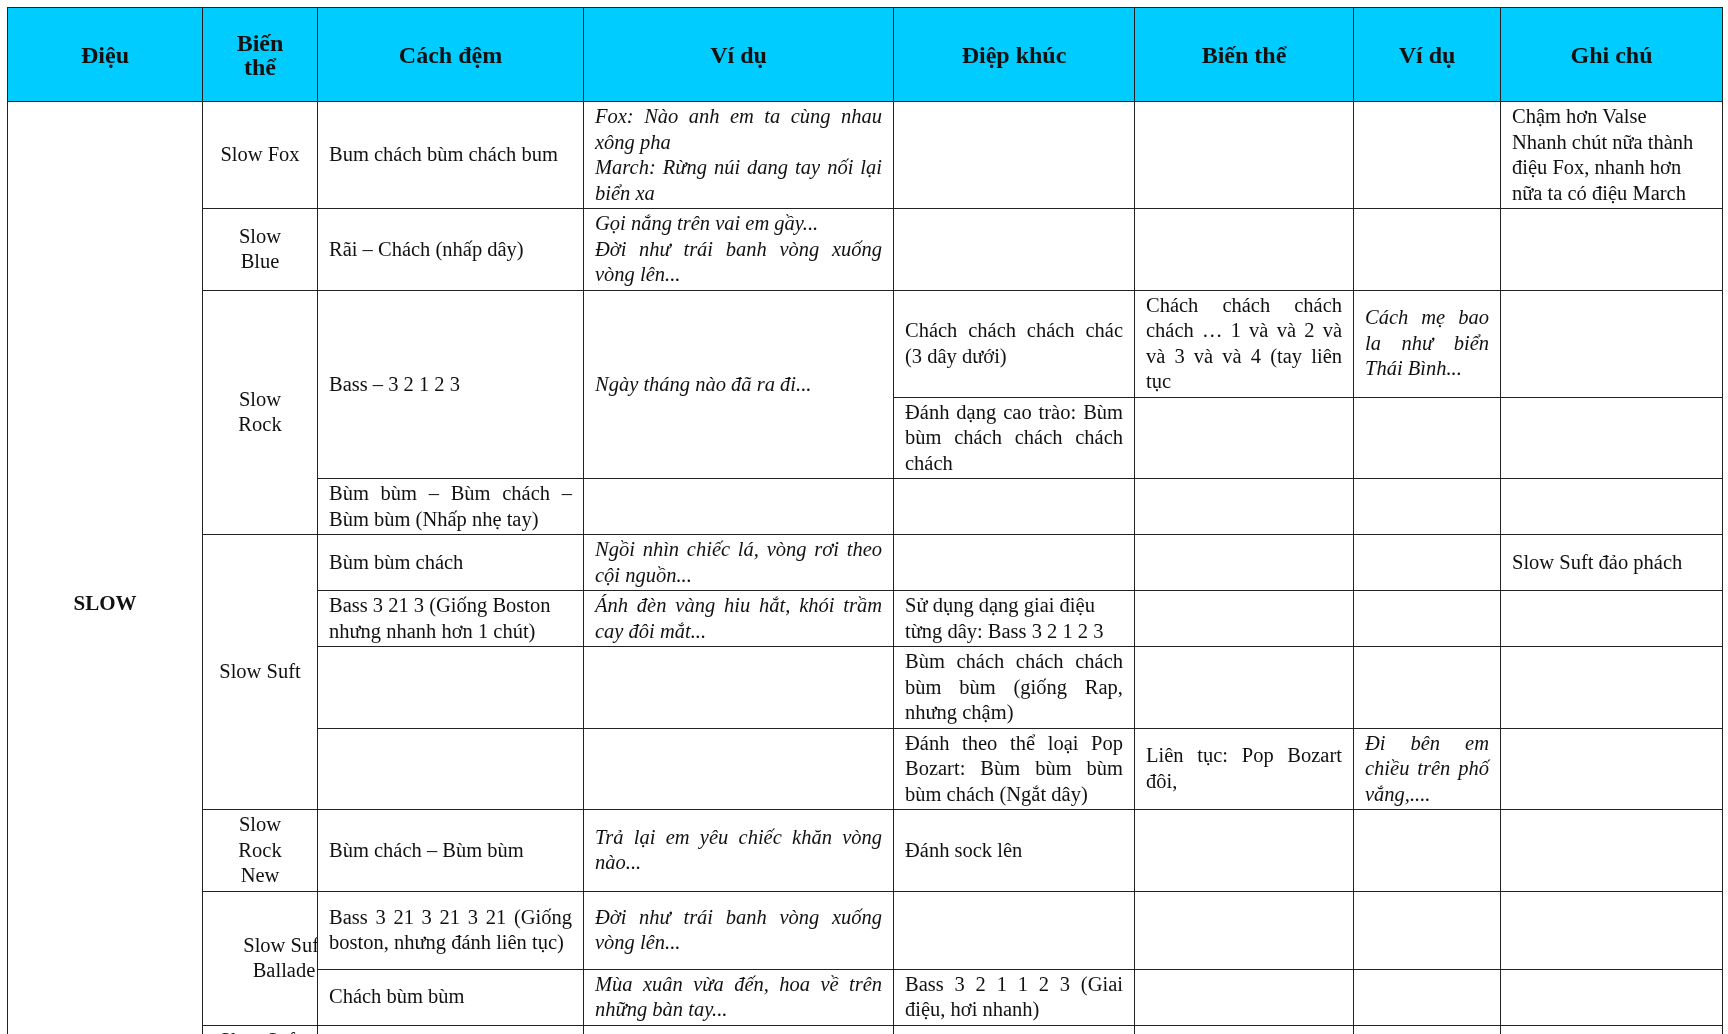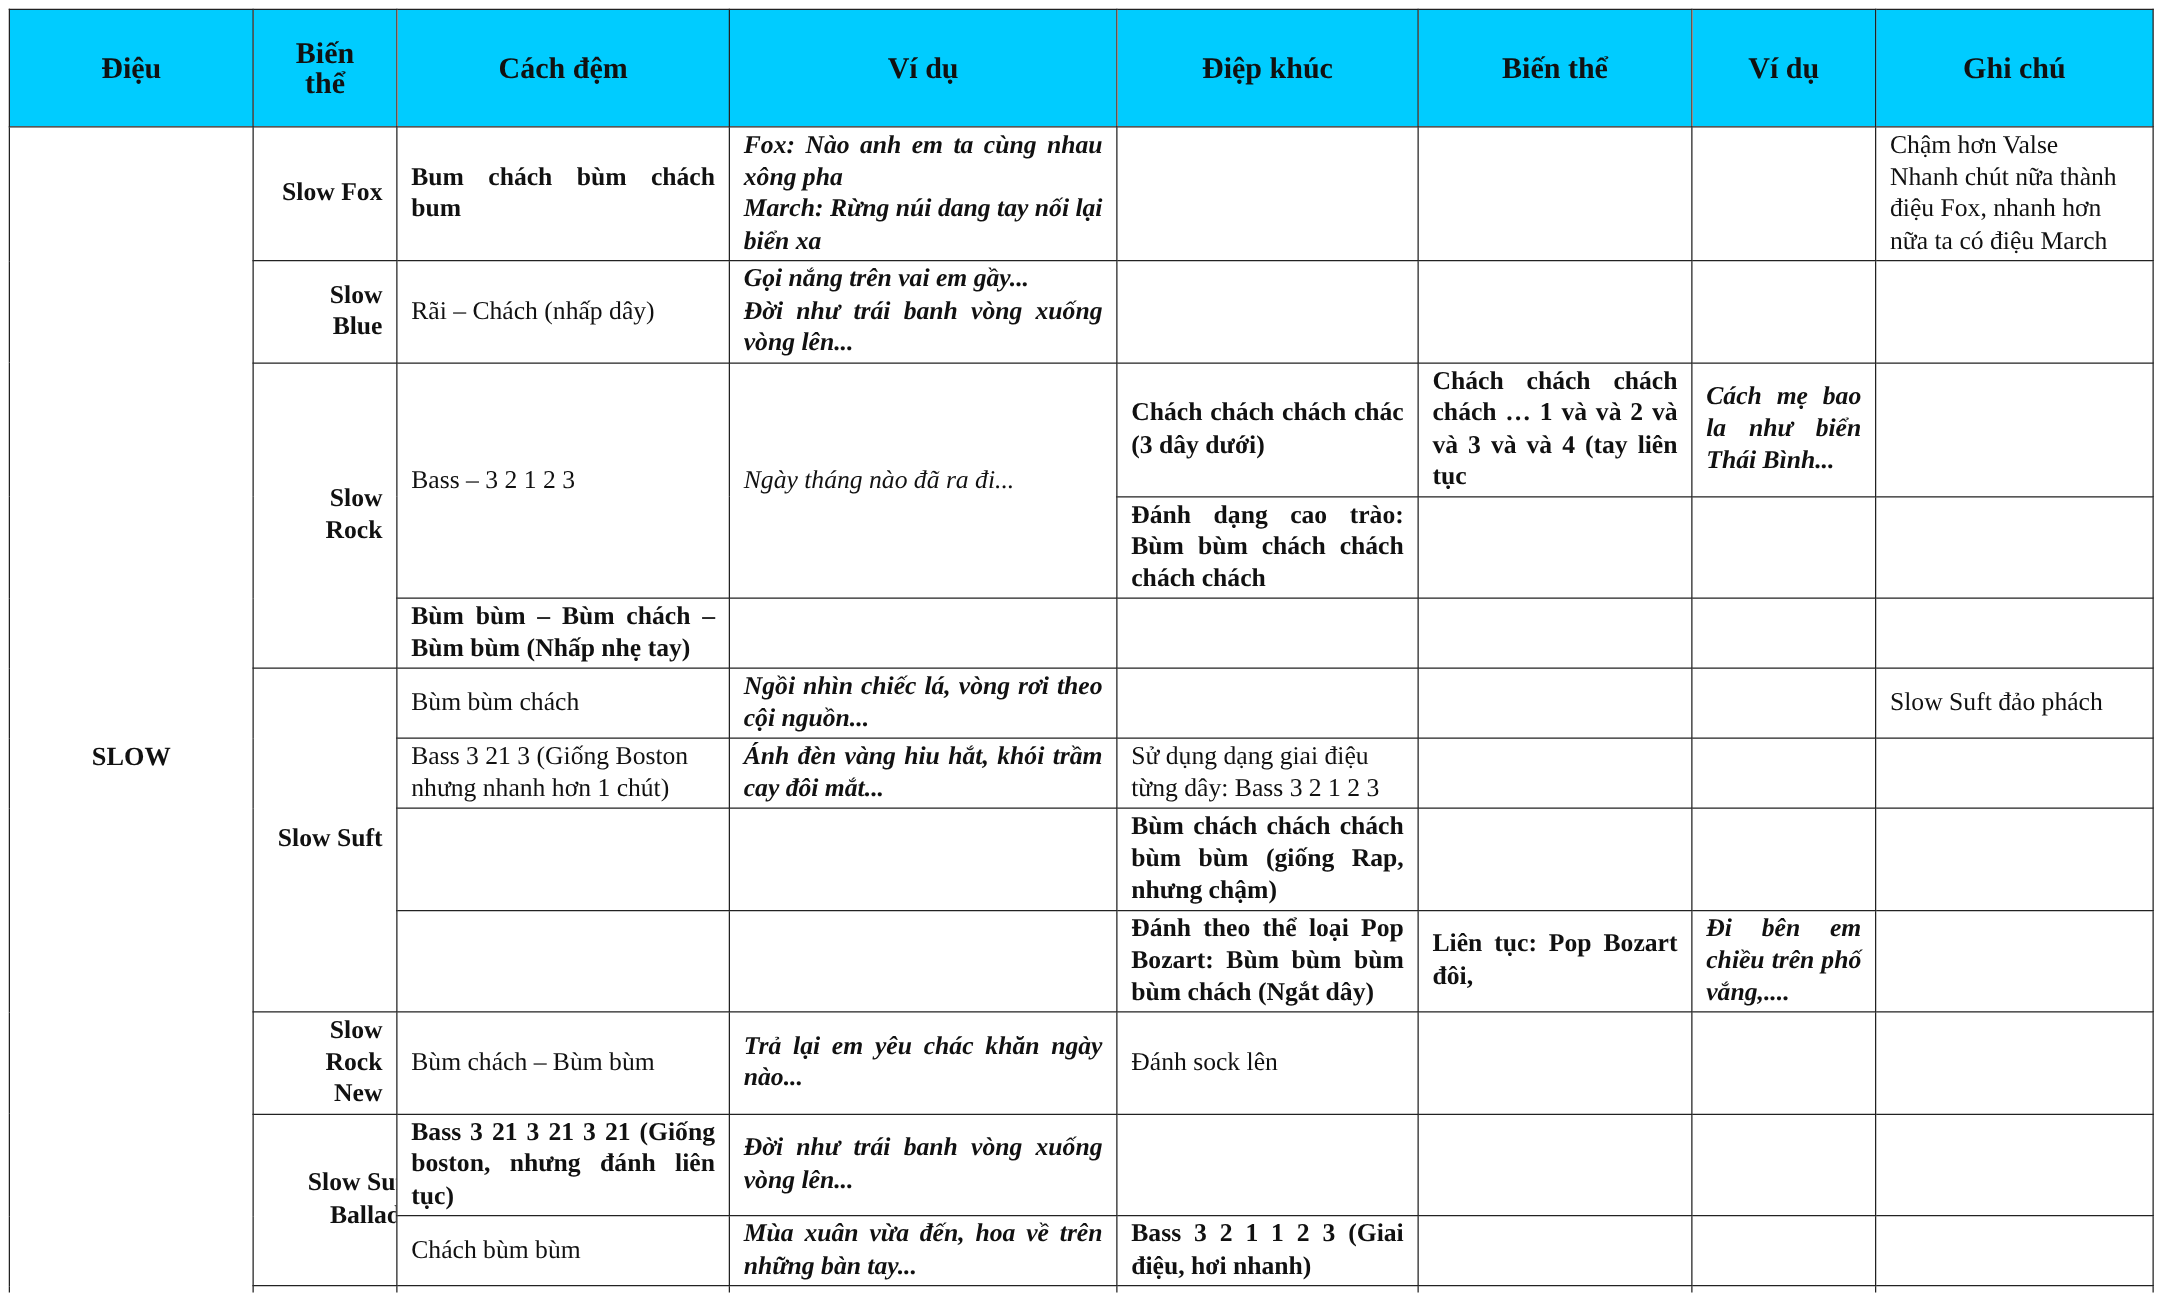--- a/index.html
+++ b/index.html
@@ -4,22 +4,22 @@
 <style>
   html, body { margin: 0; padding: 0; background: #ffffff; }
   body { width: 1728px; height: 1034px; position: relative; overflow: hidden;
          font-family: "Liberation Serif", "DejaVu Serif", serif; color: #111; }
   table { position: absolute; left: 7px; top: 7px; border-collapse: collapse;
           table-layout: fixed; width: 1715px; }
   td, th { border: 1.5px solid #222; padding: 2px 11px; vertical-align: middle;
            font-size: 20.5px; line-height: 25.5px; overflow: hidden; }
   th { background: #00ccff; font-weight: bold; font-size: 24px; line-height: 24px;
        text-align: center; height: 59px; padding: 17px 4px; }
-  .center { text-align: right; font-weight: bold; }
-  .just { text-align: justify; font-weight: bold; }
+  .center { text-align: center; }
+  .just { text-align: justify; }
   .it { font-style: italic; }
   .dieu { font-weight: bold; text-align: center; font-size: 21px; }
   .pre { white-space: pre-line; }
 </style>
 </head>
 <body>
 
 <table>
   <colgroup>
     <col style="width:195px">
@@ -128,21 +128,21 @@
       <td></td>
       <td class="just">Đánh theo thể loại Pop Bozart: Bùm bùm bùm bùm chách (Ngắt dây)</td>
       <td class="just">Liên tục: Pop Bozart đôi,</td>
       <td class="it just">Đi bên em chiều trên phố vắng,....</td>
       <td></td>
     </tr>
 
     <tr style="height:78px">
       <td class="center"><span style="display:inline-block;width:60px;">Slow Rock New</span></td>
       <td>Bùm chách – Bùm bùm</td>
-      <td class="it just">Trả lại em yêu chác khăn ngày nào...</td>
+      <td class="it just">Trả lại em yêu chiếc khăn vòng nào...</td>
       <td>Đánh sock lên</td>
       <td></td>
       <td></td>
       <td></td>
     </tr>
 
     <tr style="height:78px">
       <td rowspan="2" class="center"><span style="display:inline-block;width:92px;margin-left:24px;">Slow Suft Ballade</span></td>
       <td class="just">Bass 3 21 3 21 3 21 (Giống boston, nhưng đánh liên tục)</td>
       <td class="it just">Đời như trái banh vòng xuống vòng lên...</td>

